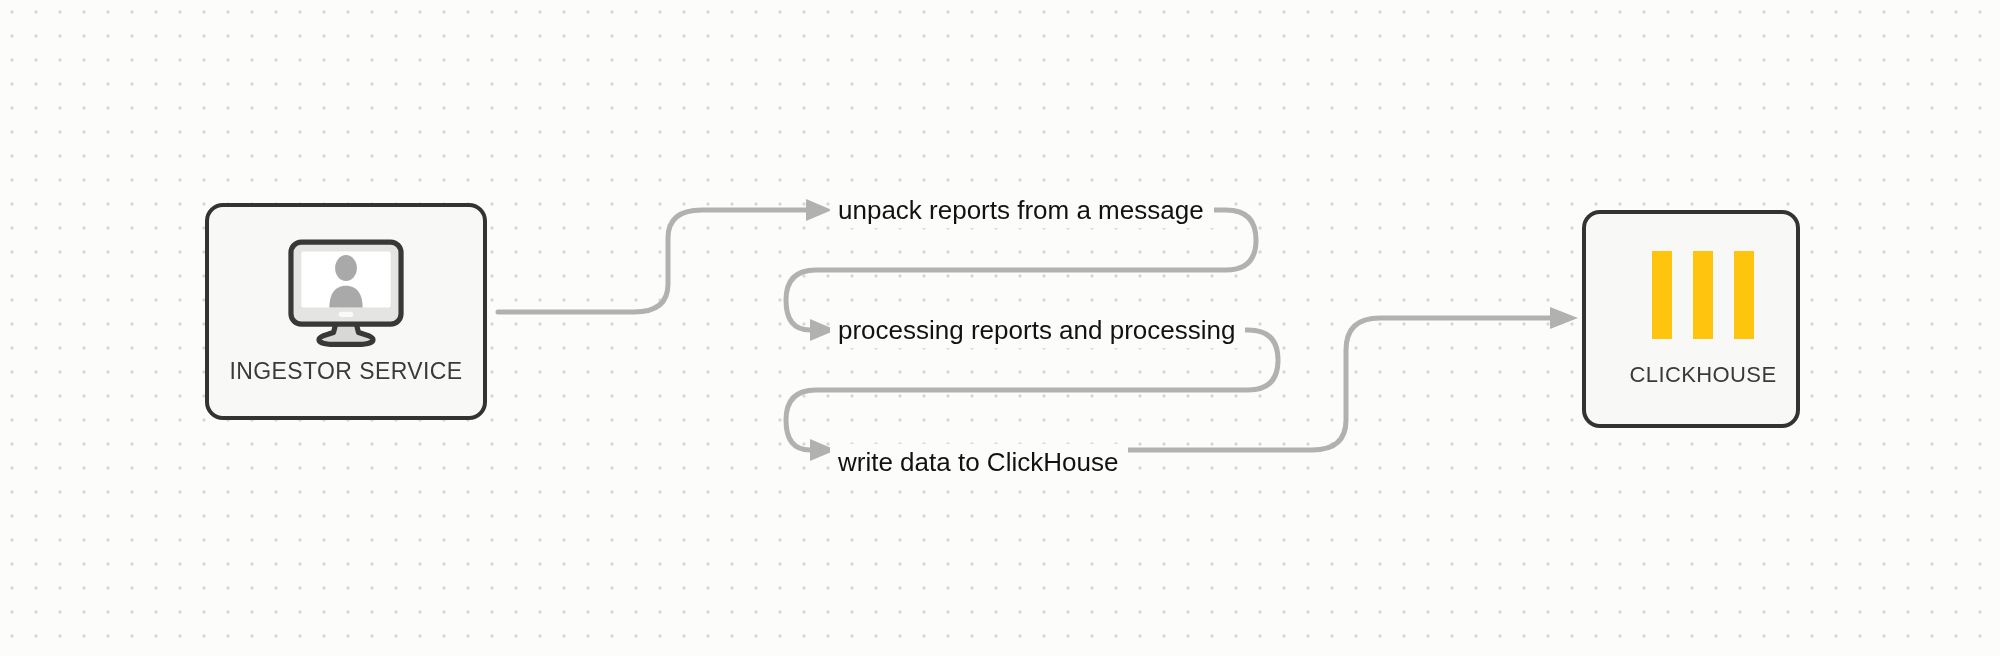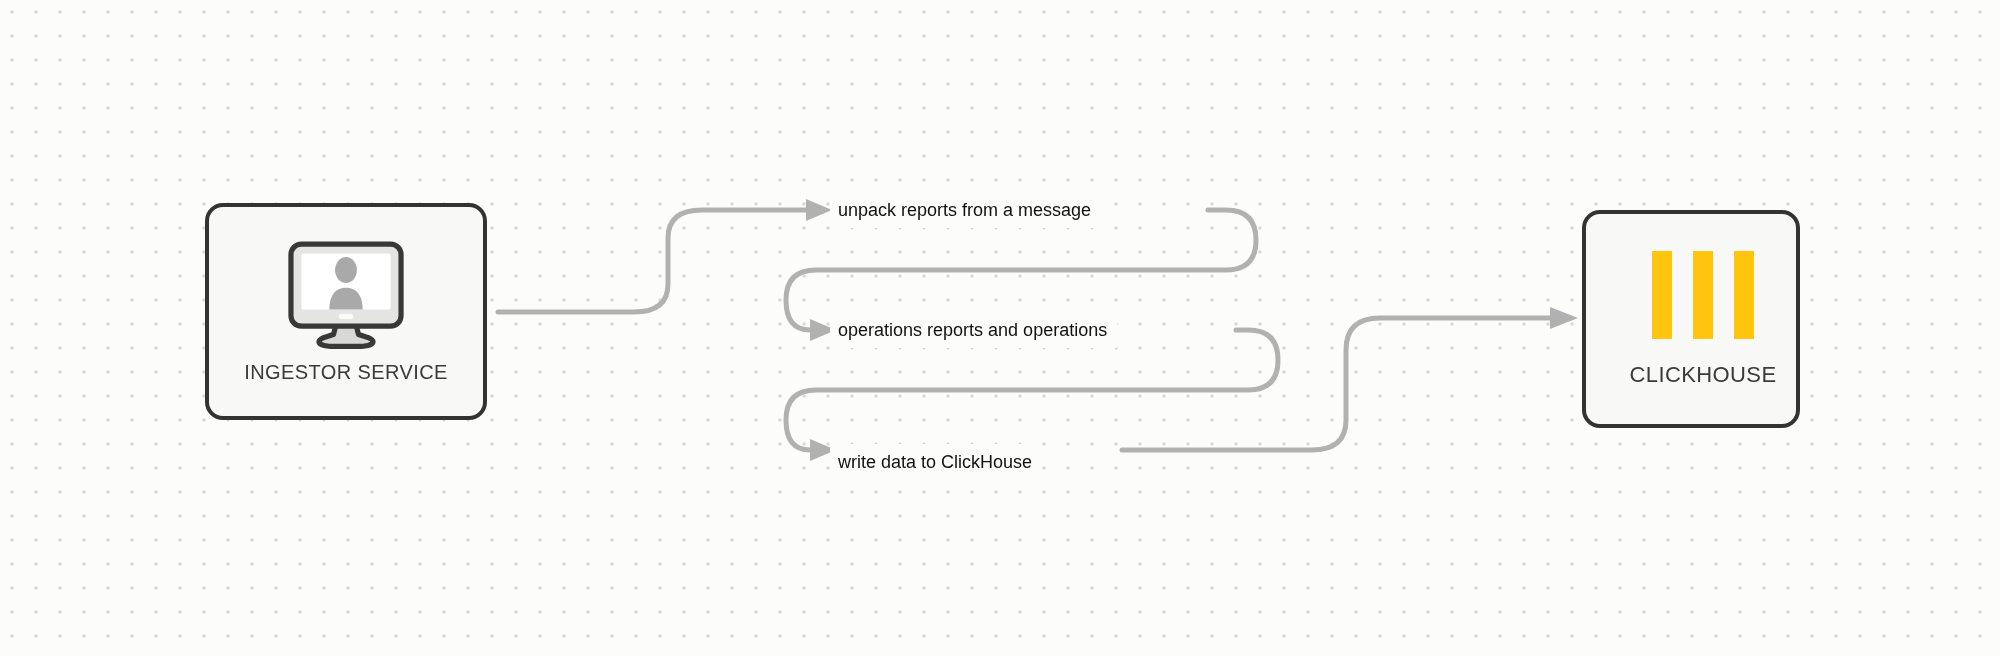--- a/index.html
+++ b/index.html
@@ -23,25 +23,25 @@
     position:absolute; z-index:2; box-sizing:border-box;
     background:var(--node-fill); border:4px solid var(--node-border); border-radius:18px;
     display:flex; flex-direction:column; align-items:center; justify-content:center;
   }
   .node-ingestor{left:205px; top:203px; width:282px; height:217px; gap:12px;}
   .node-clickhouse{left:1582px; top:210px; width:218px; height:218px; gap:24px;padding-left:24px;}
   .node-label{
     color:var(--node-label); letter-spacing:.4px; white-space:nowrap;
     line-height:1.1;
   }
-  .node-ingestor .node-label{font-size:20px;}
+  .node-ingestor .node-label{font-size:23px;}
   .node-clickhouse .node-label{font-size:22px;}
   .step-label{
     position:absolute; z-index:3; left:830px; height:36px; line-height:36px;
-    padding:0 10px 0 8px; font-size:18px; color:var(--step-text);
+    padding:0 10px 0 8px; font-size:26px; color:var(--step-text);
     white-space:nowrap; background:var(--background);
   }
   .step-1{top:192px;} .step-2{top:312px;} .step-3{top:444px;}
   
   .mi-bezel{fill:var(--icon-bezel); stroke:var(--icon-outline); stroke-width:5;}
   .mi-screen{fill:#FFFFFF;}
   .mi-person{fill:var(--icon-silhouette);}
   .mi-dash{fill:#FAFAF8;}
   .mi-stand{fill:#D8D8D6; stroke:var(--icon-outline); stroke-width:5; stroke-linejoin:round;}
 </style>
@@ -79,16 +79,16 @@
   <div class="node node-clickhouse">
     <svg width="102" height="88" viewBox="0 0 102 88">
       <rect x="0" y="0" width="20" height="88" fill="#FFC40D"></rect>
       <rect x="41" y="0" width="20" height="88" fill="#FFC40D"></rect>
       <rect x="82" y="0" width="20" height="88" fill="#FFC40D"></rect>
     </svg>
     <div class="node-label">CLICKHOUSE</div>
   </div>
 
   <div class="step-label step-1">unpack reports from a message</div>
-  <div class="step-label step-2">operations reports and operations</div>
+  <div class="step-label step-2">processing reports and processing</div>
   <div class="step-label step-3">write data to ClickHouse</div>
 
 </div>
 
 </body></html>

